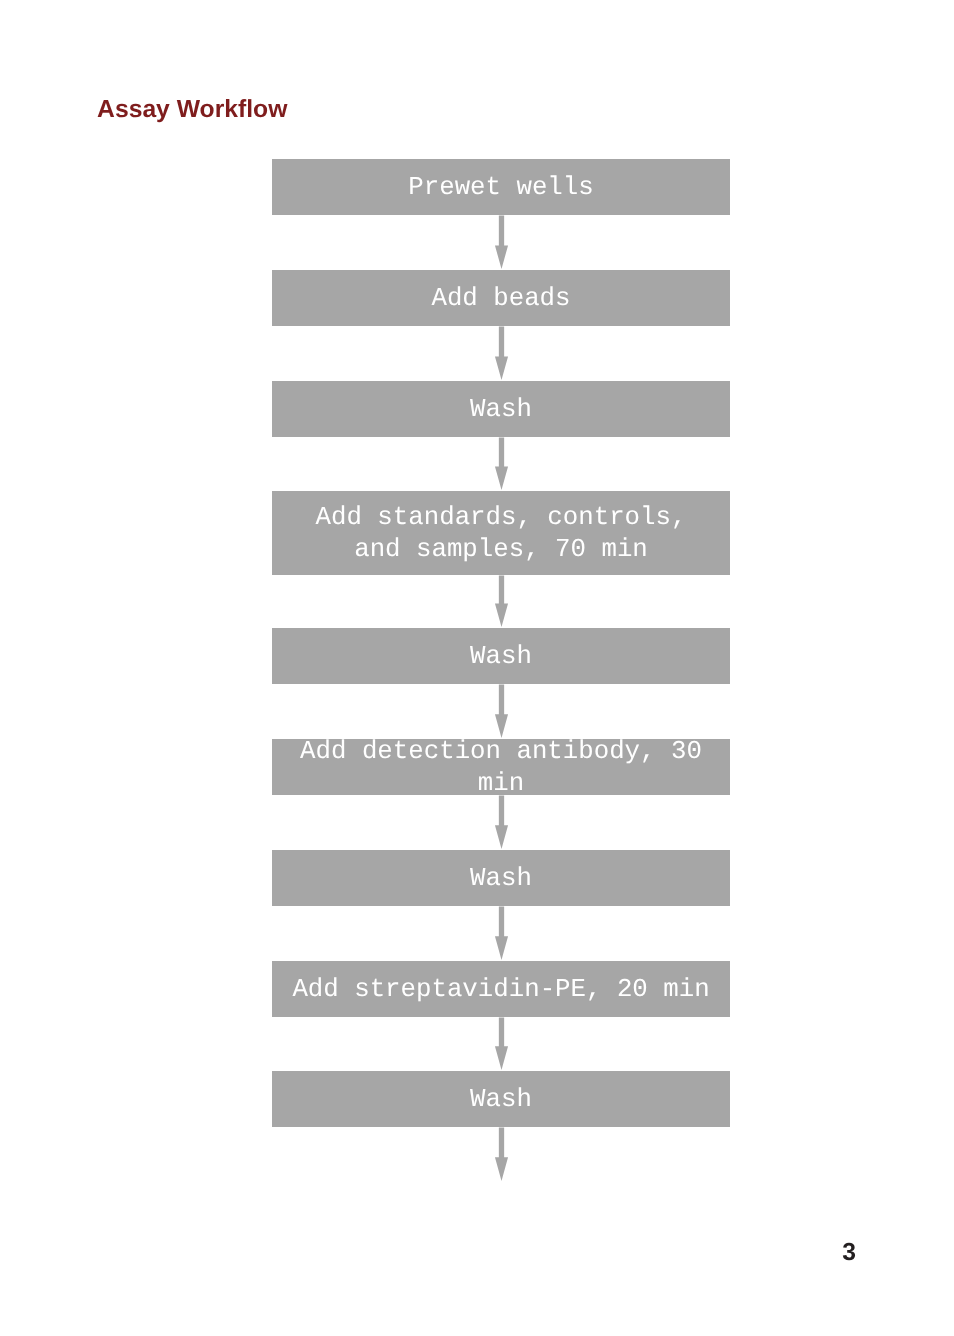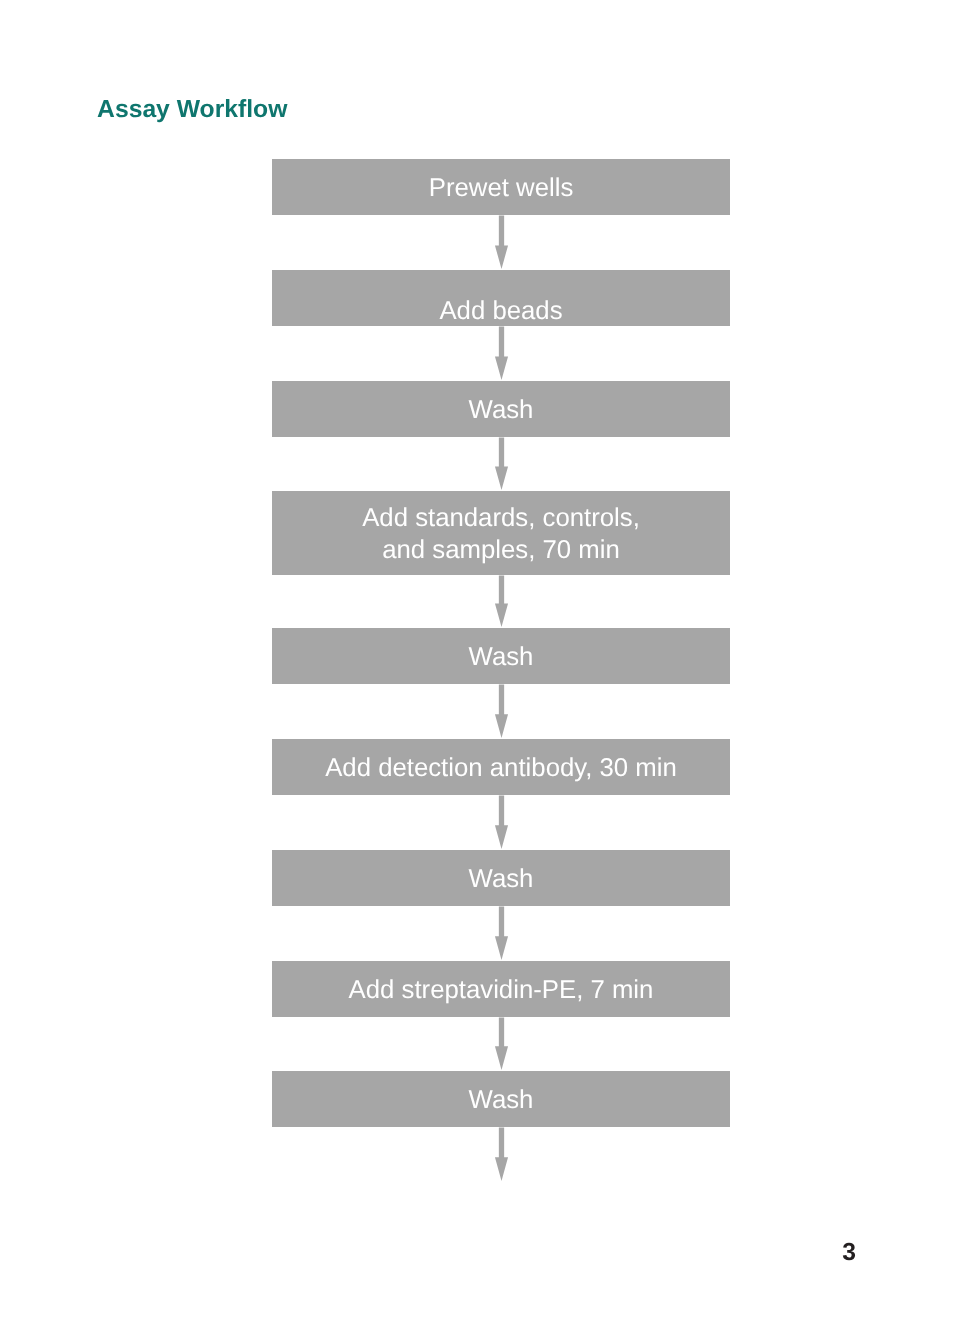--- a/index.html
+++ b/index.html
@@ -4,67 +4,67 @@
 <title>Assay Workflow</title>
 <style>
   html,body{margin:0;padding:0;background:#ffffff;}
   body{width:954px;height:1336px;position:relative;overflow:hidden;
        font-family:"Liberation Sans", sans-serif;
        -webkit-font-smoothing:antialiased;
        text-rendering:geometricPrecision;}
   #page{position:absolute;left:0;top:0;width:954px;height:1336px;background:#ffffff;}
 
   .title{position:absolute;left:97.1px;top:98.4px;
-         font-size:24.7px;font-weight:bold;color:#0f766e;
+         font-size:24.7px;font-weight:bold;color:#7f1d1d;
          line-height:24.7px;white-space:nowrap;transform:translateZ(0);}
 
   .pagenum{position:absolute;left:842.2px;top:1241.0px;
            font-size:24.7px;font-weight:bold;color:#231f20;
            line-height:24.7px;white-space:nowrap;transform:translateZ(0);}
 
   #flow{position:absolute;left:0;top:0;width:954px;height:1336px;}
 
   .step{position:absolute;left:272px;width:458px;
         background:#a6a6a6;color:#ffffff;
         display:flex;align-items:center;justify-content:center;
         text-align:center;
-        font-size:25.75px;line-height:32.1px;}
+        font-size:25.75px;line-height:32.1px;font-family:Liberation Mono, monospace;}
   .step .lbl{display:block;width:100%;position:relative;top:0.7px;transform:translateZ(0);}
 
   .conn-layer{position:absolute;left:0;top:0;display:block;pointer-events:none;}
 </style>
 </head>
 <body>
 
 <div id="page">
   <div class="title">Assay Workflow</div>
   <div id="flow">
       <div class="step" style="top: 159.3px; height: 56.2px;">
         <div class="lbl"><span>Prewet wells</span></div>
       </div>
-      <div class="step" style="top: 270.3px; height: 56.2px; align-items: flex-end;">
+      <div class="step" style="top: 270.3px; height: 56.2px;">
         <div class="lbl"><span>Add beads</span></div>
       </div>
       <div class="step" style="top: 381.3px; height: 56.2px;">
         <div class="lbl"><span>Wash</span></div>
       </div>
       <div class="step" style="top: 491.3px; height: 84.2px;">
         <div class="lbl"><span>Add standards, controls,</span><br><span>and samples, 70 min</span></div>
       </div>
       <div class="step" style="top: 628.3px; height: 56.2px;">
         <div class="lbl"><span>Wash</span></div>
       </div>
       <div class="step" style="top: 739.2px; height: 56.2px;">
         <div class="lbl"><span>Add detection antibody, 30 min</span></div>
       </div>
       <div class="step" style="top: 850.2px; height: 56.2px;">
         <div class="lbl"><span>Wash</span></div>
       </div>
       <div class="step" style="top: 961.2px; height: 56.2px;">
-        <div class="lbl"><span>Add streptavidin-PE, 7 min</span></div>
+        <div class="lbl"><span>Add streptavidin-PE, 20 min</span></div>
       </div>
       <div class="step" style="top: 1071.2px; height: 56.2px;">
         <div class="lbl"><span>Wash</span></div>
       </div>
       <svg width="954" height="1336" viewBox="0 0 954 1336" class="conn-layer">
         <path d="M498.85 215.5 H504.15 V245.40000000000003 H508.05 L501.5 269.1 L494.95 245.40000000000003 H498.85 Z" fill="#a6a6a6"></path>
         <path d="M498.85 326.5 H504.15 V356.40000000000003 H508.05 L501.5 380.1 L494.95 356.40000000000003 H498.85 Z" fill="#a6a6a6"></path>
         <path d="M498.85 437.5 H504.15 V466.40000000000003 H508.05 L501.5 490.1 L494.95 466.40000000000003 H498.85 Z" fill="#a6a6a6"></path>
         <path d="M498.85 575.5 H504.15 V603.3999999999999 H508.05 L501.5 627.0999999999999 L494.95 603.3999999999999 H498.85 Z" fill="#a6a6a6"></path>
         <path d="M498.85 684.5 H504.15 V714.3 H508.05 L501.5 738 L494.95 714.3 H498.85 Z" fill="#a6a6a6"></path>

